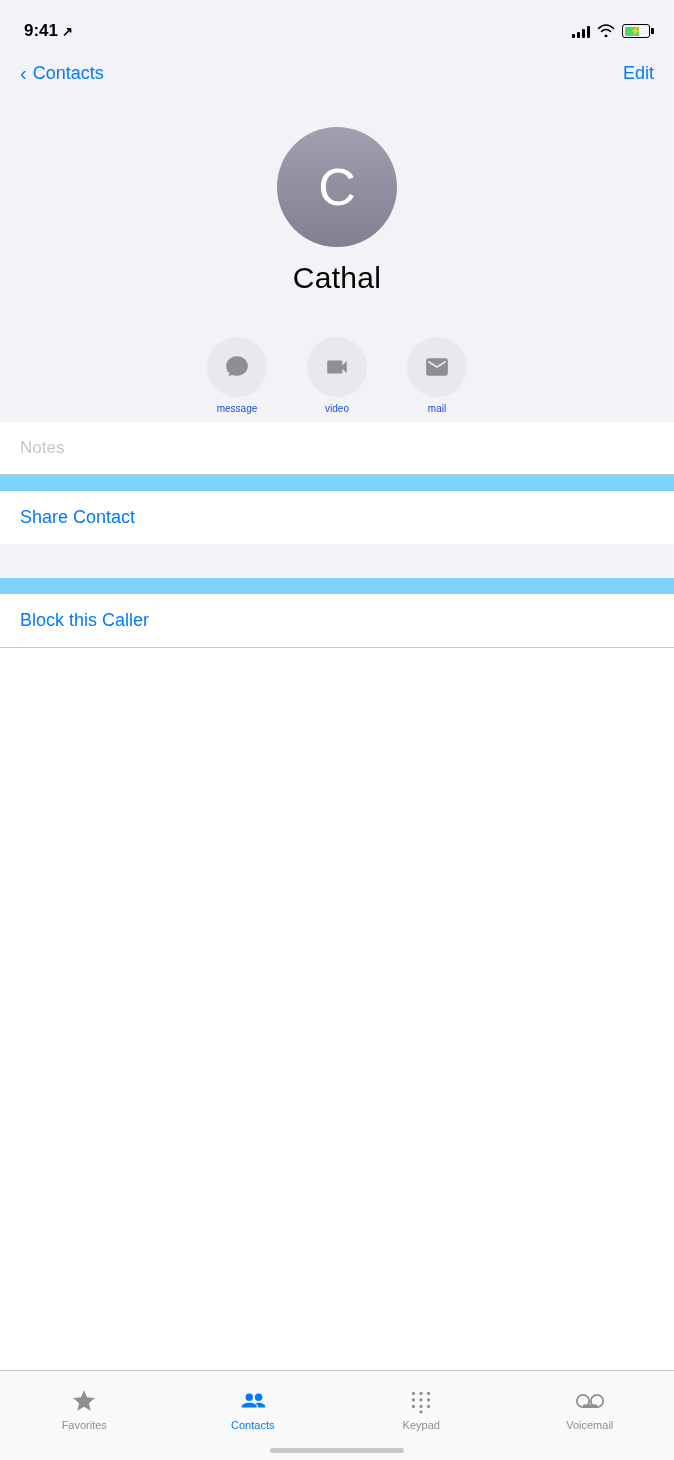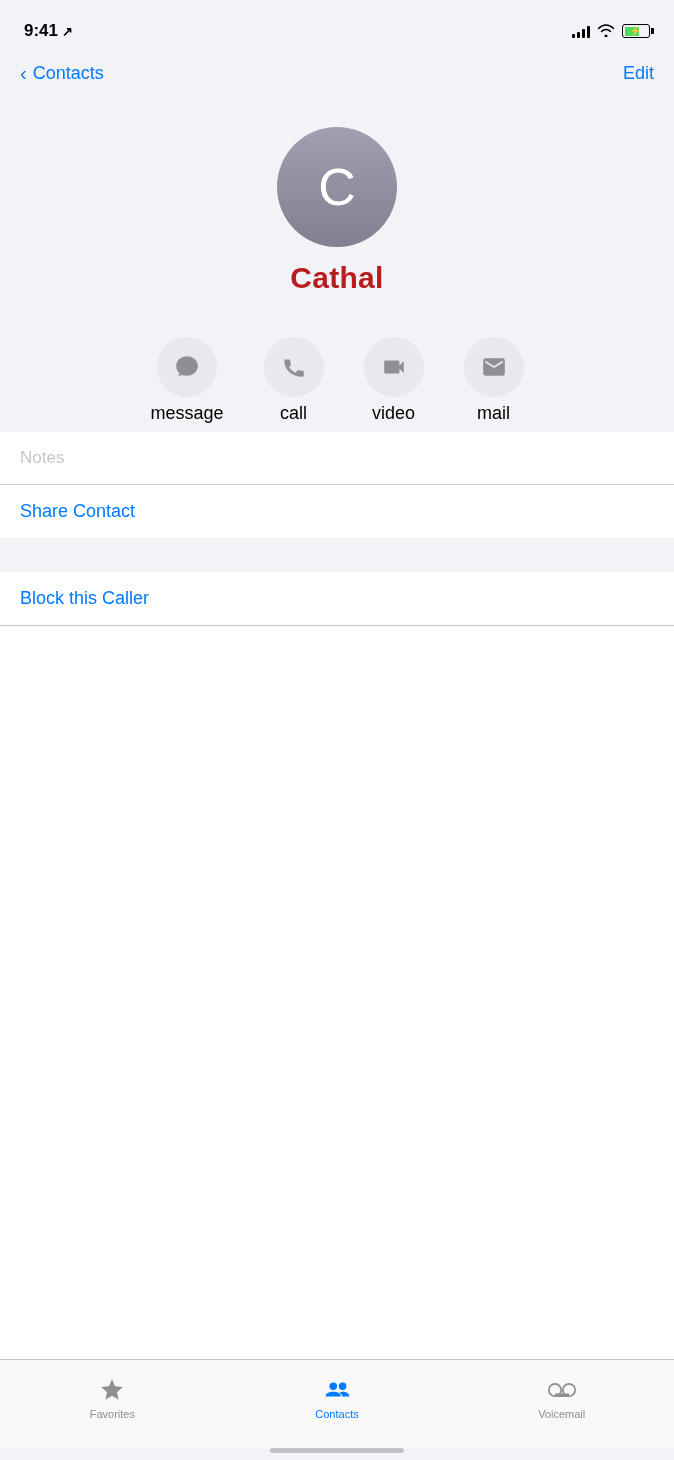--- a/index.html
+++ b/index.html
@@ -147,22 +147,22 @@
       justify-content: center;
       margin-bottom: 14px;
     }
     .avatar-letter {
       color: #fff;
       font-size: 52px;
       font-weight: 300;
     }
     .contact-name {
       font-size: 30px;
-      font-weight: 700;
-      color: #b91c1c;
+      font-weight: 400;
+      color: #000000;
       letter-spacing: 0.3px;
     }
 
     
     .action-row {
       display: flex;
       justify-content: center;
       gap: 40px;
       padding: 22px 0 8px 0;
       background: #f2f2f7;
@@ -183,22 +183,22 @@
       display: flex;
       align-items: center;
       justify-content: center;
     }
     .action-btn svg {
       width: 26px;
       height: 26px;
       fill: #8e8e93;
     }
     .action-label {
-      font-size: 18px;
-      color: #000000;
+      font-size: 10px;
+      color: #1d4ed8;
     }
 
     
     .section-area {
       width: 100%;
       background: #7dd3fc;
     }
 
     .notes-row {
       padding: 16px 20px;
@@ -215,30 +215,31 @@
 
     .section-gap {
       height: 34px;
       background: #f2f2f7;
     }
 
     .action-link-row {
       padding: 16px 20px;
       background: #fff;
       cursor: pointer;
+      margin-top: 16px;
     }
     .action-link-text {
       font-size: 18px;
       color: #007aff;
     }
 
     
     .tab-bar {
       position: fixed;
-      bottom: 11px;
+      bottom: 0;
       left: 0;
       width: 674px;
       background: rgba(249,249,249,0.97);
       border-top: 0.5px solid #c8c7cc;
       display: flex;
       justify-content: space-around;
       align-items: center;
       padding: 10px 0 24px 0;
       height: 90px;
     }
@@ -332,28 +333,20 @@
 
   <div class="action-item">
     <div class="action-btn">
       <svg viewBox="0 0 24 24">
         <path d="M12 2C6.48 2 2 6.02 2 11c0 2.72 1.23 5.16 3.19 6.84L4 20.5l3.19-1.06C8.62 19.78 10.27 20 12 20c5.52 0 10-4.02 10-9S17.52 2 12 2z" fill="#8e8e93"></path>
       </svg>
     </div>
     <span class="action-label">message</span>
   </div>
 
-  <div class="action-item">
-    <div class="action-btn">
-      <svg viewBox="0 0 24 24">
-        <path d="M6.62 10.79a15.05 15.05 0 0 0 6.59 6.59l2.2-2.2a1 1 0 0 1 1.02-.24c1.12.37 2.33.57 3.57.57a1 1 0 0 1 1 1V20a1 1 0 0 1-1 1C9.61 21 3 14.39 3 6a1 1 0 0 1 1-1h3.5a1 1 0 0 1 1 1c0 1.25.2 2.45.57 3.57a1 1 0 0 1-.25 1.02l-2.2 2.2z" fill="#8e8e93"></path>
-      </svg>
-    </div>
-    <span class="action-label">call</span>
-  </div>
 
   <div class="action-item">
     <div class="action-btn">
       <svg viewBox="0 0 24 24">
         <path d="M17 10.5V7a1 1 0 0 0-1-1H4a1 1 0 0 0-1 1v10a1 1 0 0 0 1 1h12a1 1 0 0 0 1-1v-3.5l4 4v-11l-4 4z" fill="#8e8e93"></path>
       </svg>
     </div>
     <span class="action-label">video</span>
   </div>
 
@@ -407,20 +400,37 @@
       <svg width="30" height="26" viewBox="0 0 30 24" fill="#007aff">
         <circle cx="11" cy="8" r="4"></circle>
         <path d="M11 14c-5 0-8 2-8 4v1h16v-1c0-2-3-4-8-4z"></path>
         <circle cx="21" cy="8" r="4"></circle>
         <path d="M21 14c-1.2 0-2.3.2-3.3.6C19.1 15.4 20.5 16.7 20.5 18v1H28v-1c0-2-3-4-7-4z"></path>
       </svg>
     </div>
     <span class="tab-label active">Contacts</span>
   </div>
 
+  <div class="tab-item">
+    <div class="tab-icon">
+      <svg width="26" height="26" viewBox="0 0 24 24" fill="#8e8e93">
+        <circle cx="5" cy="5" r="1.5"></circle>
+        <circle cx="12" cy="5" r="1.5"></circle>
+        <circle cx="19" cy="5" r="1.5"></circle>
+        <circle cx="5" cy="11" r="1.5"></circle>
+        <circle cx="12" cy="11" r="1.5"></circle>
+        <circle cx="19" cy="11" r="1.5"></circle>
+        <circle cx="5" cy="17" r="1.5"></circle>
+        <circle cx="12" cy="17" r="1.5"></circle>
+        <circle cx="19" cy="17" r="1.5"></circle>
+        <circle cx="12" cy="22" r="1.5"></circle>
+      </svg>
+    </div>
+    <span class="tab-label">Keypad</span>
+  </div>
 
   <div class="tab-item">
     <div class="tab-icon">
       <svg width="32" height="20" viewBox="0 0 32 20" fill="#8e8e93">
         <circle cx="8" cy="10" r="7" stroke="#8e8e93" stroke-width="2" fill="none"></circle>
         <circle cx="24" cy="10" r="7" stroke="#8e8e93" stroke-width="2" fill="none"></circle>
         <rect x="8" y="14" width="16" height="4" fill="#8e8e93"></rect>
       </svg>
     </div>
     <span class="tab-label">Voicemail</span>

